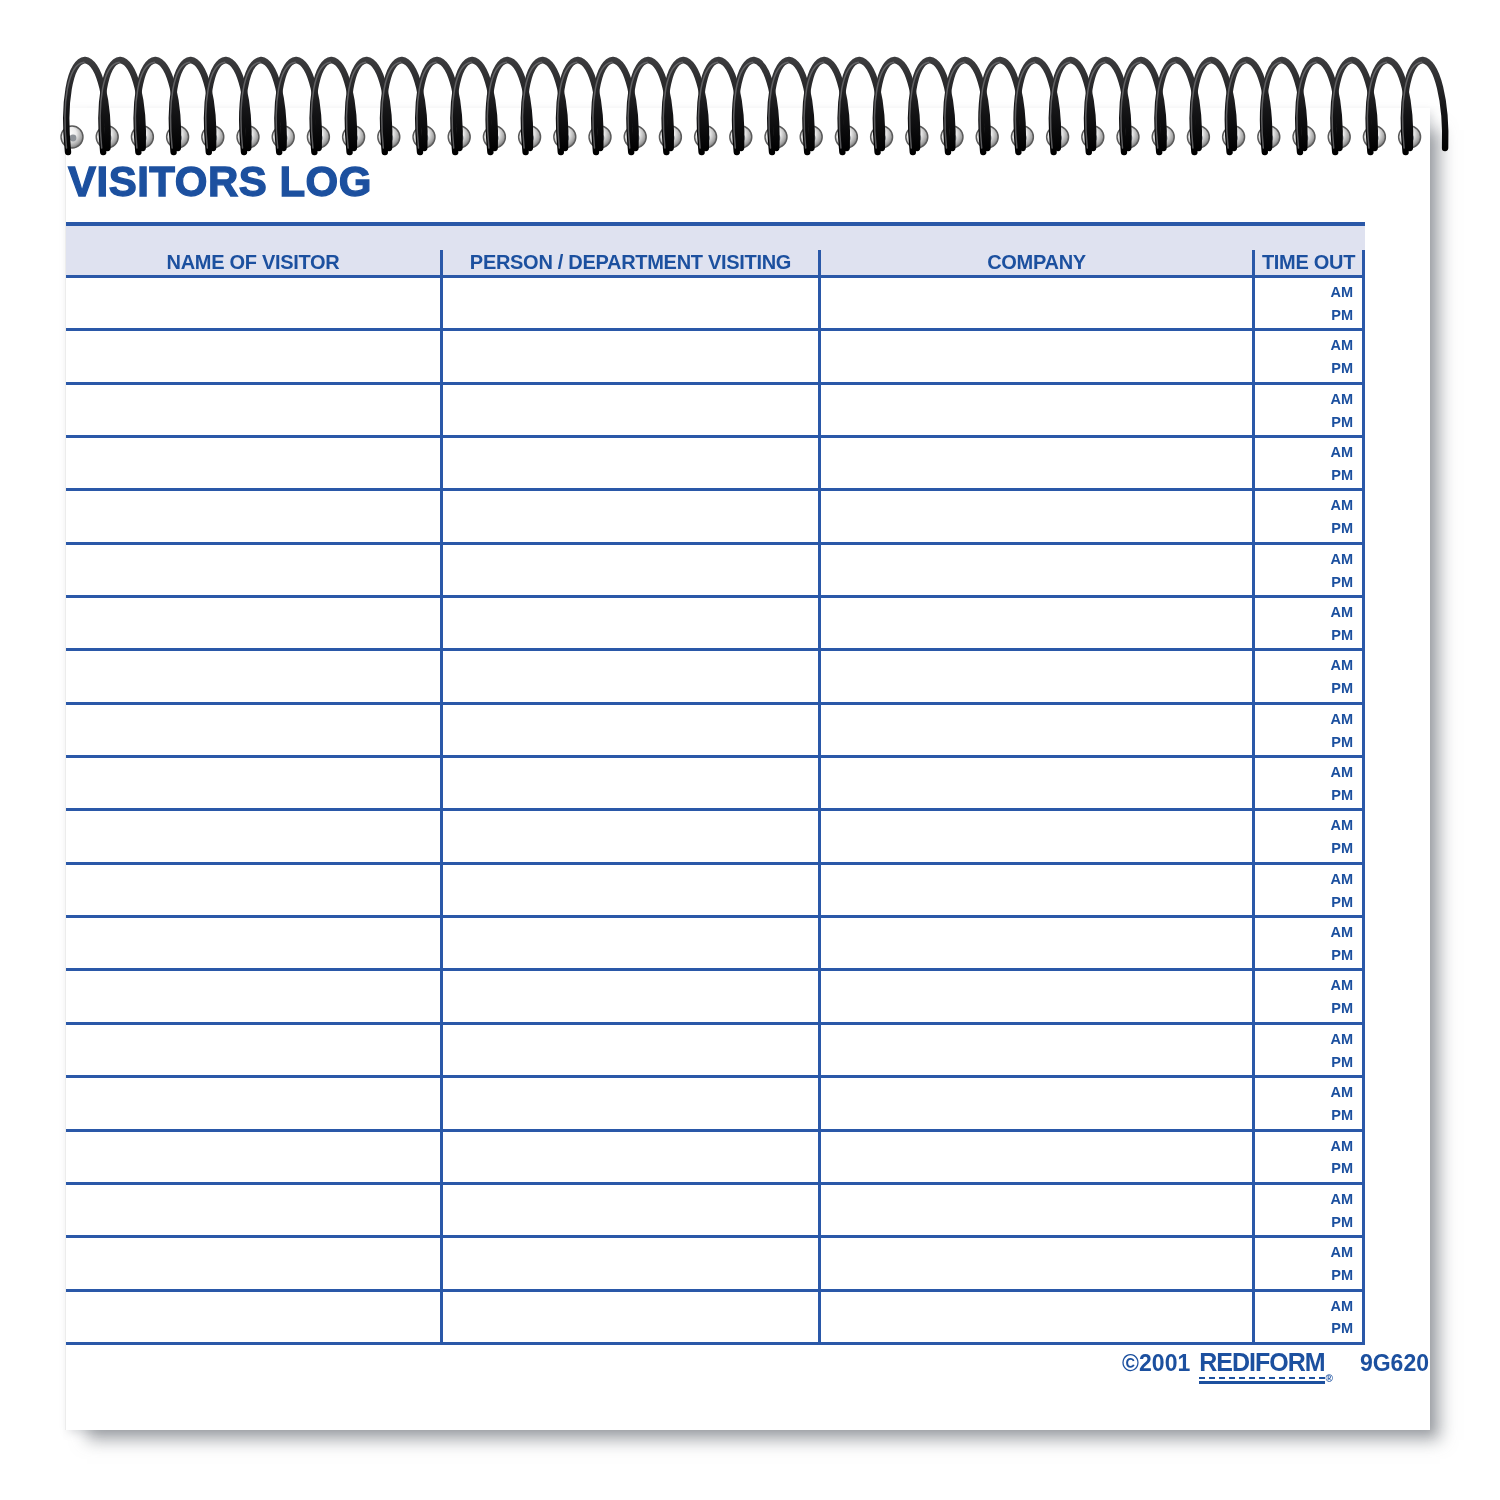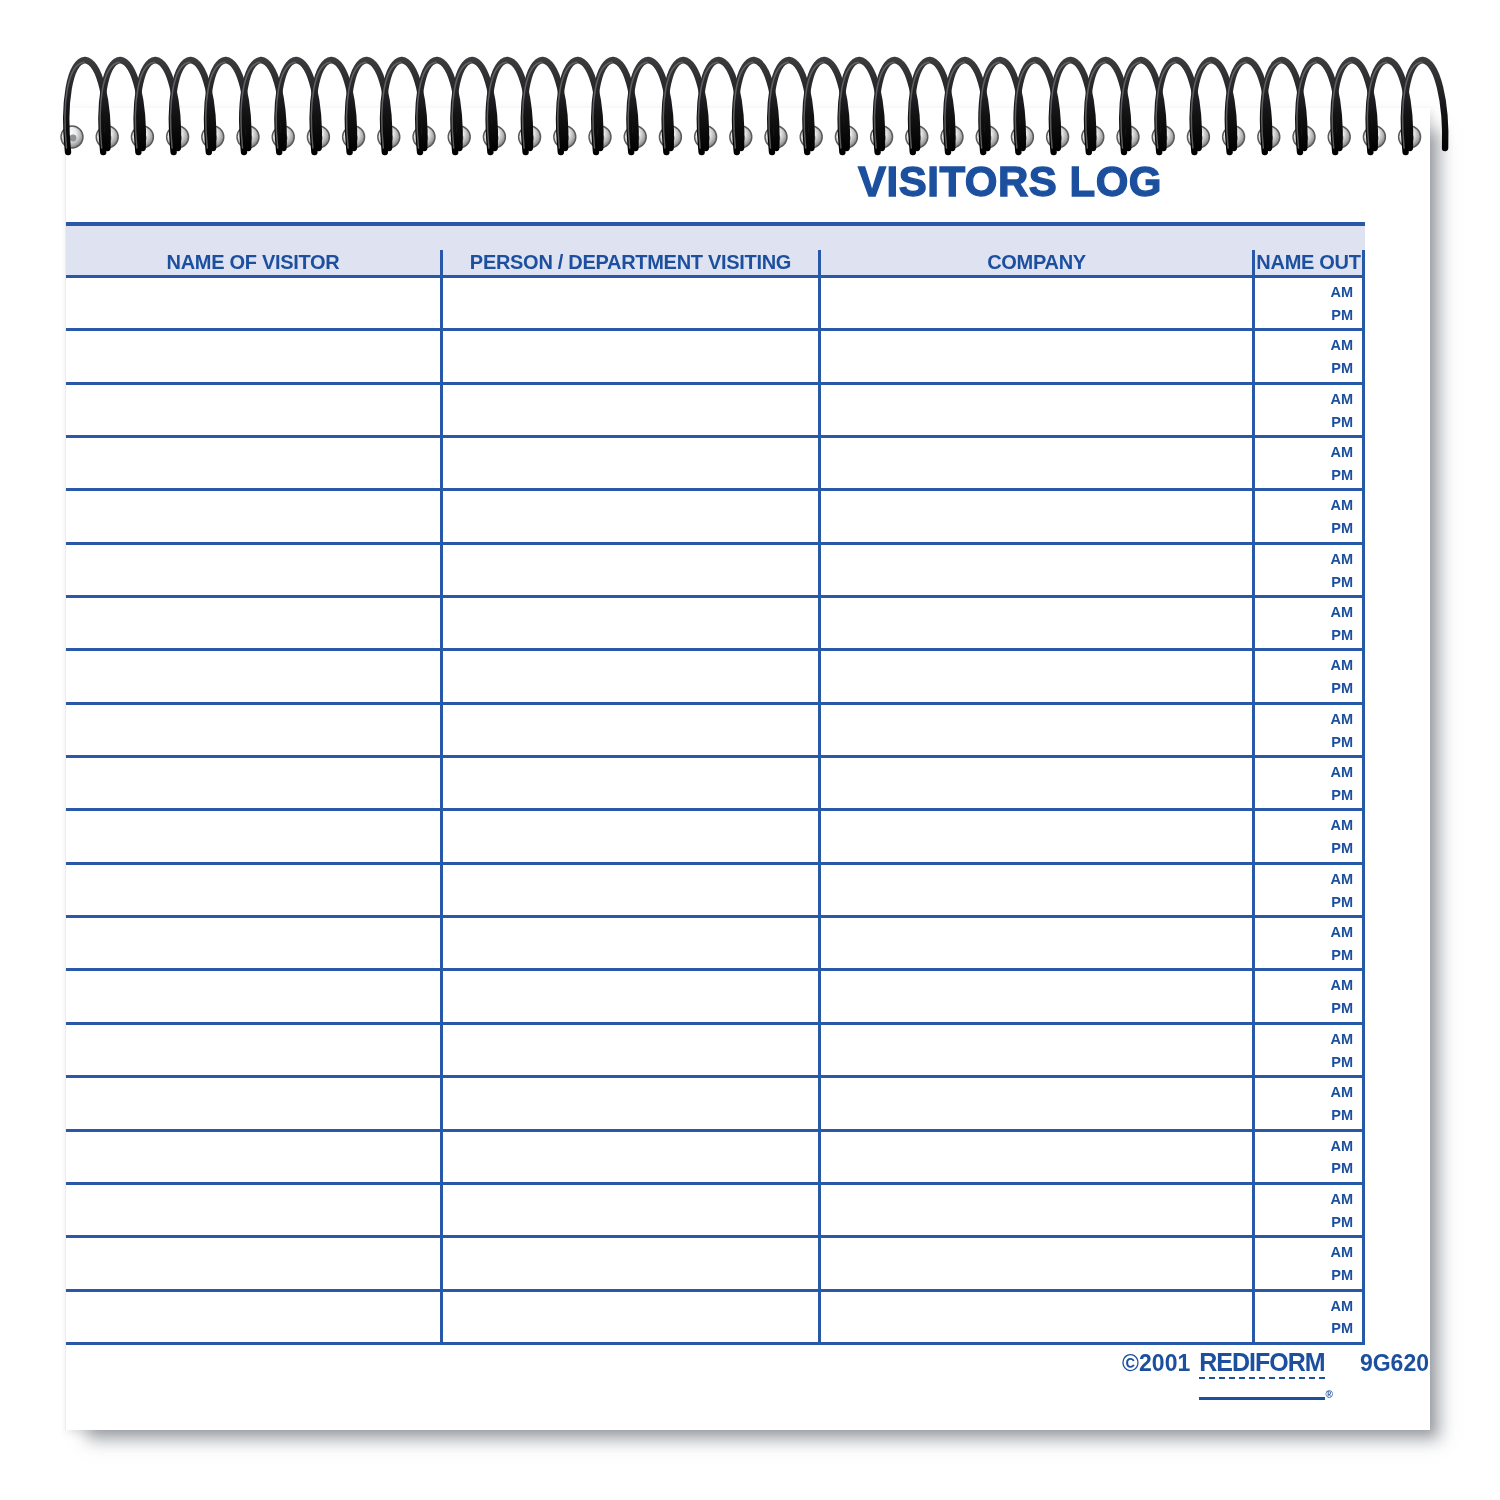--- a/index.html
+++ b/index.html
@@ -16,22 +16,22 @@
   .page{
     position:absolute;left:65px;top:108px;width:1365px;height:1322px;
     background:var(--paper);
     border-left:1px solid #ececec;
     box-shadow: 16px 16px 16px -6px rgba(95,100,108,0.55), 3px 3px 8px rgba(120,125,132,0.22);
   }
 
   .spiral{position:absolute;left:0;top:0;width:1500px;height:175px;z-index:5;}
 
   .title{
-    position:absolute;top:50px;left:16px;width:1080px;
-    text-align:right;
+    position:absolute;top:50px;left:2px;width:1080px;
+    text-align:left;
     color:var(--ink);
     font-size:42px;font-weight:bold;letter-spacing:0.5px;
     -webkit-text-stroke:1.3px var(--ink);
   }
 
   .vtable{position:absolute;left:0;top:114px;width:1299px;}
   .thead{
     display:grid;grid-template-columns:377px 378px 434px 110px;
     height:56px;background:var(--hdr);
     border-top:4px solid var(--line);
@@ -59,21 +59,21 @@
   .footer{
     position:absolute;right:1px;top:1242px;
     display:flex;align-items:baseline;
     color:var(--ink);font-weight:bold;font-size:23px;white-space:nowrap;
   }
   .footer .brand{
     margin-left:9px;
     font-size:25px;letter-spacing:-1px;
     border-bottom:3px solid var(--ink);
     display:inline-block;line-height:0.95;
-    padding-bottom:18px;
+    padding-bottom:2px;
   }
   .footer .brand::after{
     content:"";display:block;border-bottom:2px dashed var(--ink);margin-top:2px;
   }
   .footer .reg{font-size:10px;align-self:flex-end;margin-left:1px;}
   .footer .formno{margin-left:27px;}
 </style>
 </head>
 <body>
 
@@ -257,21 +257,21 @@
 
   <div class="page">
 
     <h1 class="title">VISITORS LOG</h1>
 
     <div class="vtable">
       <div class="thead">
         <div class="th">NAME OF VISITOR</div>
         <div class="th">PERSON / DEPARTMENT VISITING</div>
         <div class="th">COMPANY</div>
-        <div class="th">NAME OUT</div>
+        <div class="th">TIME OUT</div>
       </div>
       <div id="tbody">
           <div class="row">
             <div class="cell"></div>
             <div class="cell"></div>
             <div class="cell"></div>
             <div class="cell timecell">
               <span>AM</span>
               <span>PM</span>
             </div>

